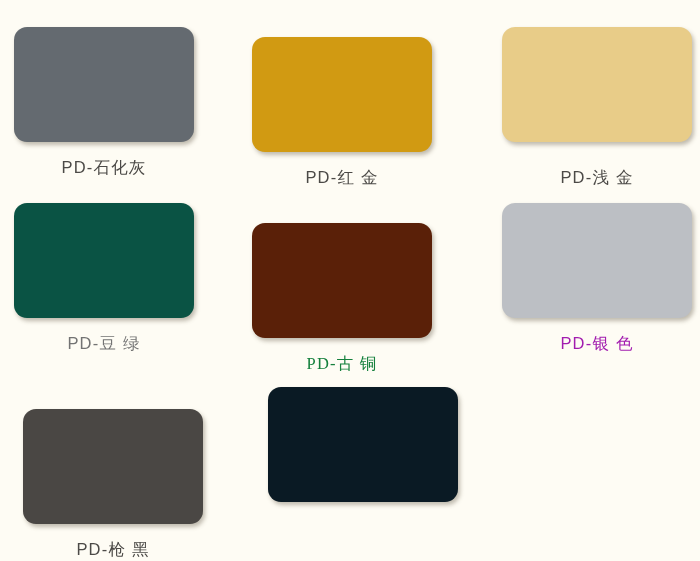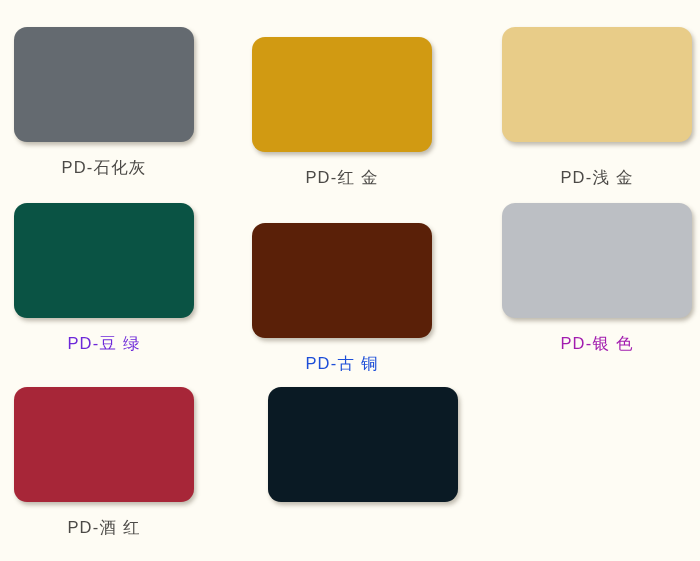--- a/index.html
+++ b/index.html
@@ -80,36 +80,36 @@
     <div class="swatch-label" style="color: rgb(76, 74, 71);">PD-红 金</div>
   </div>
 
   <div class="swatch-cell col-2 row-0">
     <div class="swatch-chip" style="background-color: rgb(232, 204, 136);"></div>
     <div class="swatch-label" style="color: rgb(76, 74, 71); margin-top: 25px;">PD-浅 金</div>
   </div>
 
   <div class="swatch-cell col-0 row-1">
     <div class="swatch-chip" style="background-color: rgb(10, 83, 68);"></div>
-    <div class="swatch-label" style="color: #6d28d9;">PD-豆 绿</div>
+    <div class="swatch-label" style="color: #737373;">PD-豆 绿</div>
   </div>
 
   <div class="swatch-cell col-1 row-1">
     <div class="swatch-chip" style="background-color: rgb(90, 32, 8);"></div>
-    <div class="swatch-label" style="color: #1d4ed8;">PD-古 铜</div>
+    <div class="swatch-label" style="color: #15803d; font-family: Liberation Serif, serif;">PD-古 铜</div>
   </div>
 
   <div class="swatch-cell col-2 row-1">
     <div class="swatch-chip" style="background-color: rgb(188, 191, 196);"></div>
     <div class="swatch-label" style="color: #a21caf;">PD-银 色</div>
   </div>
 
-  <div class="swatch-cell col-0 row-2">
-    <div class="swatch-chip" style="background-color: rgb(167, 38, 56);"></div>
-    <div class="swatch-label" style="color: rgb(76, 74, 71);">PD-酒 红</div>
+
+  <div class="swatch-cell col-1 row-2">
+    <div class="swatch-chip" style="background-color: rgb(74, 71, 68);"></div>
+    <div class="swatch-label" style="color: rgb(76, 74, 71);">PD-枪 黑</div>
   </div>
-
 
   <div class="swatch-cell col-2 row-2">
     <div class="swatch-chip" style="background-color: rgb(10, 26, 36);"></div>
   </div>
 
 </div>
 
 </body></html>

